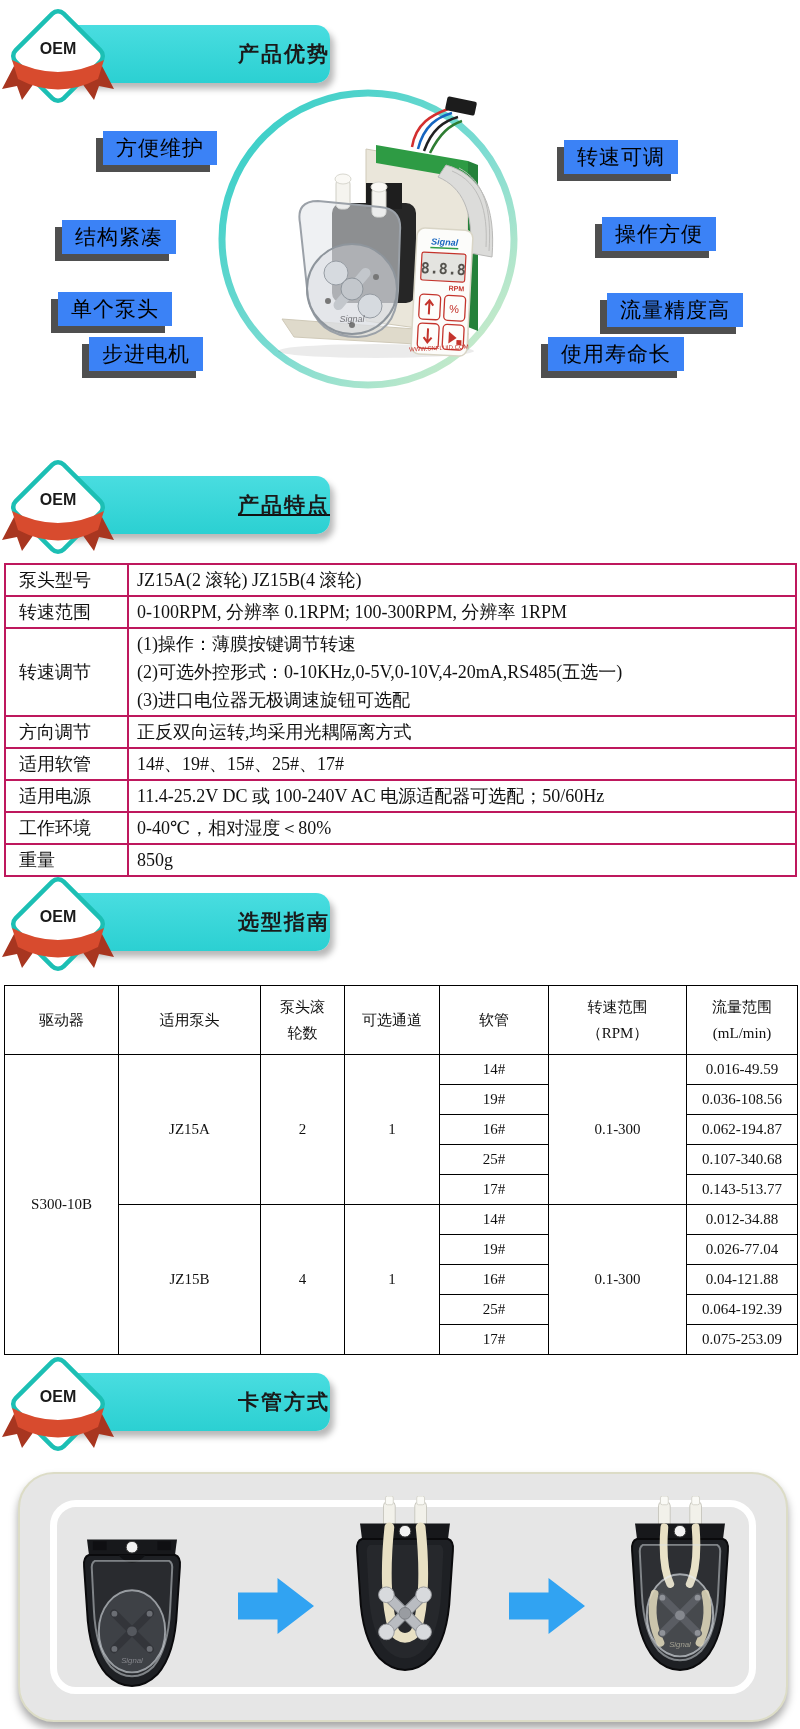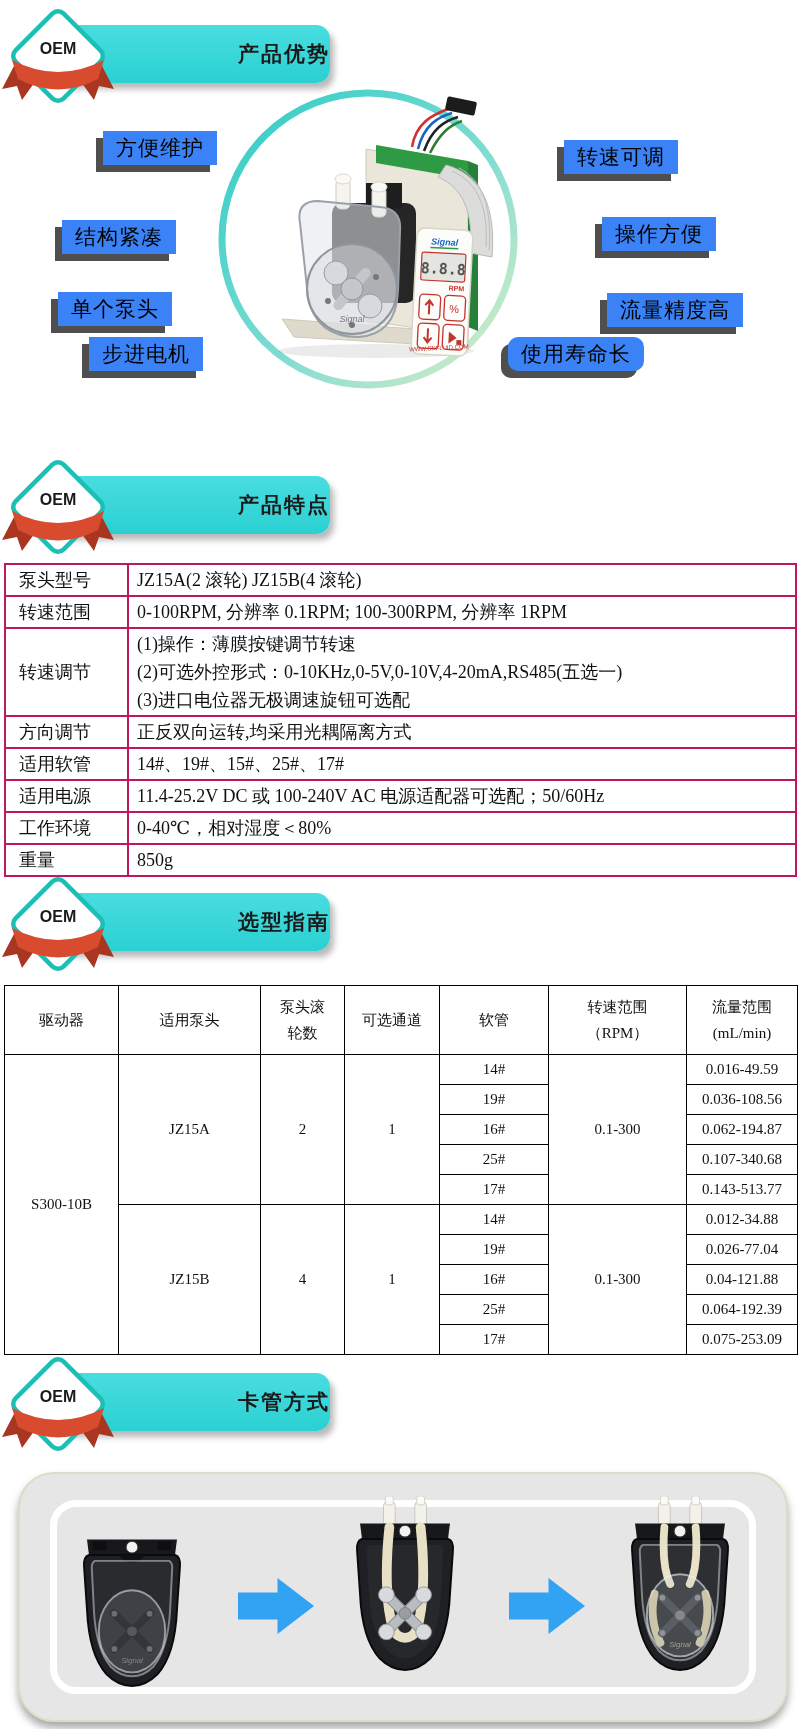--- a/index.html
+++ b/index.html
@@ -120,23 +120,23 @@
   </g>
 </svg>
 
 <div class="blue-label" style="left:103px;top:131px;">方便维护</div>
 <div class="blue-label" style="left:62px;top:220px;">结构紧凑</div>
 <div class="blue-label" style="left:58px;top:292px;">单个泵头</div>
 <div class="blue-label" style="left:89px;top:337px;">步进电机</div>
 <div class="blue-label" style="left:564px;top:140px;">转速可调</div>
 <div class="blue-label" style="left:602px;top:217px;">操作方便</div>
 <div class="blue-label" style="left:607px;top:293px;">流量精度高</div>
-<div class="blue-label" style="left:508px;top:337px;border-radius:10px;">使用寿命长</div>
-
-<div class="banner" style="top:476px;">
+<div class="blue-label" style="left:548px;top:337px;">使用寿命长</div>
+
+<div class="banner" style="top:476px;text-decoration:underline;">
   <span class="bt">产品特点</span>
 </div>
 <svg class="badge" style="left:-2px;top:447px;" viewBox="0 0 120 120">
   <rect x="26" y="26" width="68" height="68" rx="8" transform="rotate(45 60 60)" fill="#ffffff" stroke="#1cbfb4" stroke-width="4.5"></rect>
   <path d="M16,70 L4,93 L19,90 L24,104 L39,83 Z" fill="#a83620"></path>
   <path d="M104,70 L116,93 L101,90 L96,104 L81,83 Z" fill="#a83620"></path>
   <path d="M14,64 Q60,88 106,64 L100,83 Q60,104 20,83 Z" fill="#d84b2e"></path>
   <text x="60" y="58" text-anchor="middle" font-size="16" font-weight="600" fill="#1a1a1a">OEM</text>
 </svg>
 

